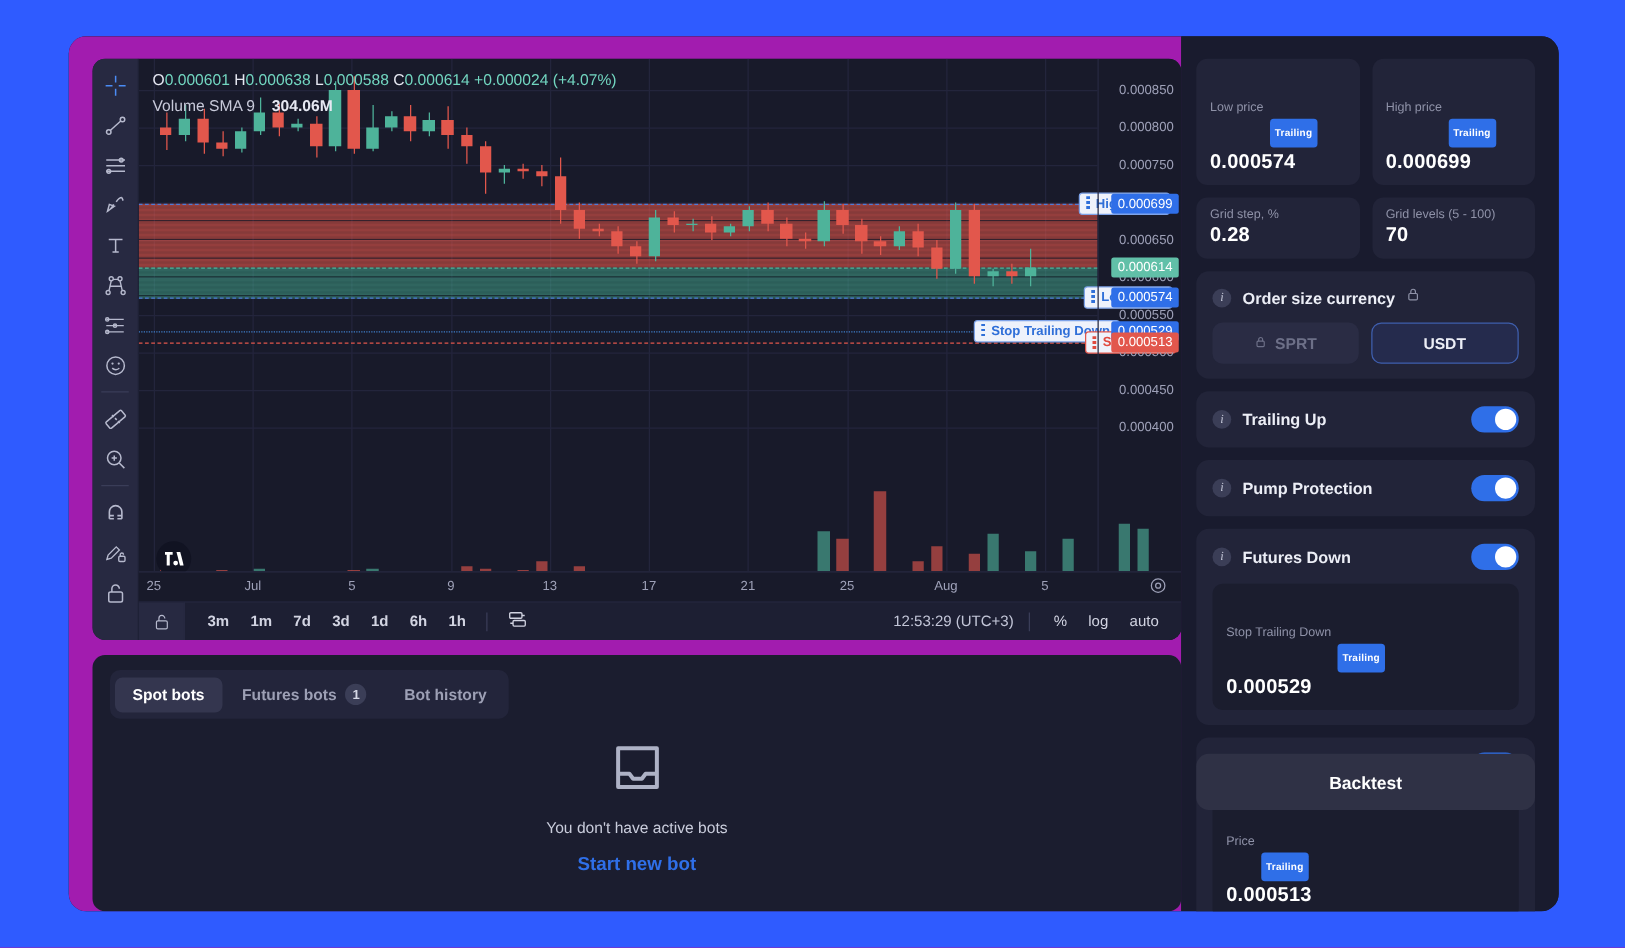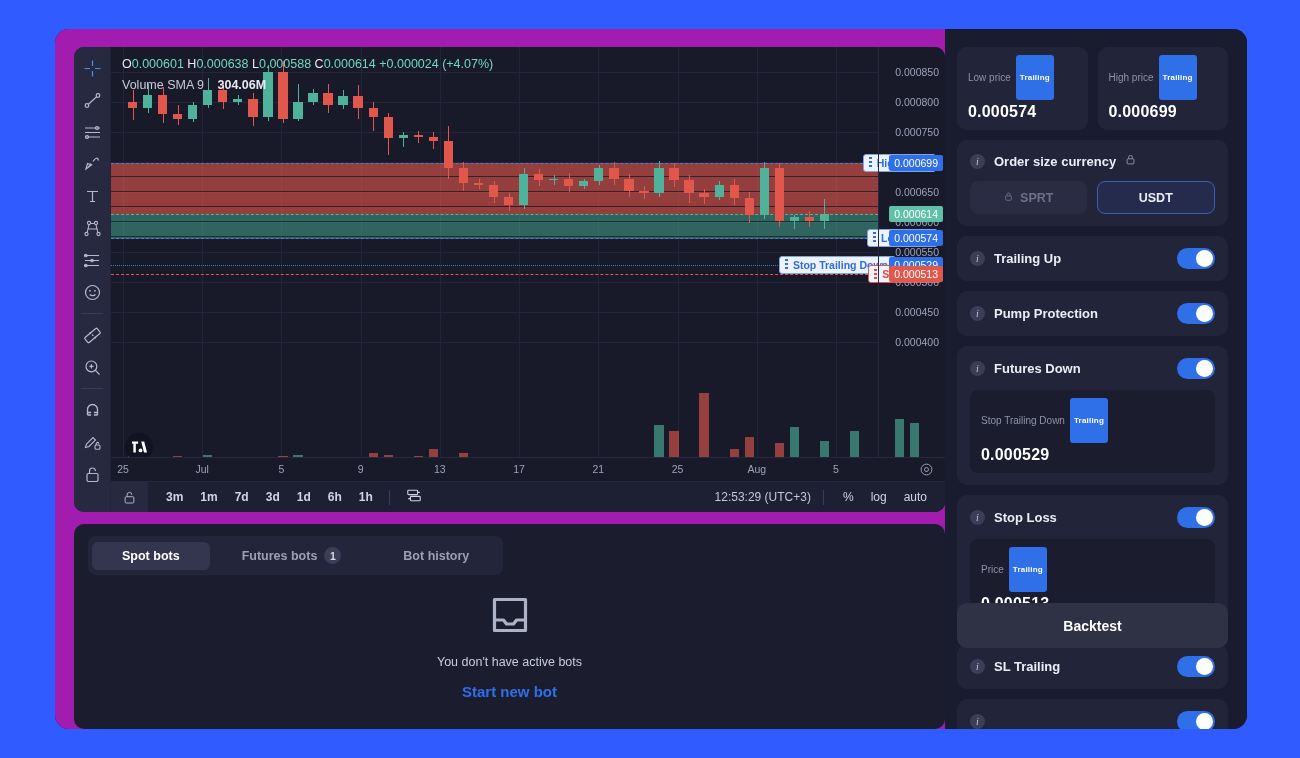--- a/index.html
+++ b/index.html
@@ -169,21 +169,21 @@
     border-radius: 10px;
     display: flex; flex-direction: column;
     overflow: hidden;
   }
   .bots-head { display:flex; align-items:center; padding: 12px 14px 0 14px; }
   .seg {
     background:#23253b; border-radius:8px; padding:4px;
     display:flex; align-items:center; gap:2px;
   }
   .seg-btn {
-    padding: 7px 30px; border-radius:6px; font-size:12.5px;
+    padding: 7px 14px; border-radius:6px; font-size:12.5px;
     color:#9da0b5; cursor:pointer; display:flex; align-items:center; gap:7px;
     white-space:nowrap; font-weight: bold;
   }
   .seg-btn.on { background:#34364f; color:#fff; }
   .pill-count {
     background:#3b3e57; color:#d6d8e6; border-radius:9px;
     font-size:10.5px; min-width:17px; height:17px; padding:0 5px;
     display:flex; align-items:center; justify-content:center; font-weight:bold;
   }
   .seg2 { margin-left: 14px; }
@@ -213,21 +213,21 @@
   .field {
     background:#222439; border-radius:9px; padding:8px 11px 9px 11px;
     flex:1; min-width:0;
   }
   .field-lbl {
     font-size:10px; color:#8f92a8; display:flex; align-items:center; gap:5px;
     white-space:nowrap; margin-bottom:3px;
   }
   .tag-trailing {
     background:#2f6fe8; color:#fff; font-size:8px; font-weight:bold;
-    border-radius:3px; padding:18px 4px; letter-spacing:.2px;
+    border-radius:3px; padding:7px 4px; letter-spacing:.2px;margin-top:40px;
   }
   .field-val { font-size:16px; color:#fff; font-weight:bold; letter-spacing:.2px; }
   .card {
     background:#222439; border-radius:10px; margin-top:10px;
     padding:12px 13px;
   }
   .card-row { display:flex; align-items:center; }
   .info-i {
     width:15px; height:15px; border-radius:50%; background:#3b3e57;
     color:#c2c5d6; font-size:10px; font-style:italic;
@@ -741,20 +741,34 @@
       </div>
       <div class="field">
         <div class="field-lbl">
           <span>High price</span>
           <span class="tag-trailing">Trailing</span>
         </div>
         <div class="field-val">0.000699</div>
       </div>
     </div>
 
+    <div class="r-grid2" style="margin-top:10px">
+      <div class="field">
+        <div class="field-lbl">
+            <span>Grid step, %</span>
+          </div>
+        <div class="field-val">0.28</div>
+      </div>
+      <div class="field">
+        <div class="field-lbl">
+            <span>Grid levels (5 - 100)</span>
+          </div>
+        <div class="field-val">70</div>
+      </div>
+    </div>
 
     <div class="card">
       <div class="card-row">
         <span class="info-i">i</span>
         <span class="card-title">Order size currency</span>
         <span class="lock-ic">
           <svg width="13" height="13" viewBox="0 0 19 19" fill="none" stroke="currentColor" stroke-width="1.4">
             <rect x="4.5" y="8.5" width="10" height="7.5" rx="1.4"></rect>
               <path d="M6.8 8.5V6.2a2.7 2.7 0 0 1 5.4 0v2.3"></path>
           </svg>

